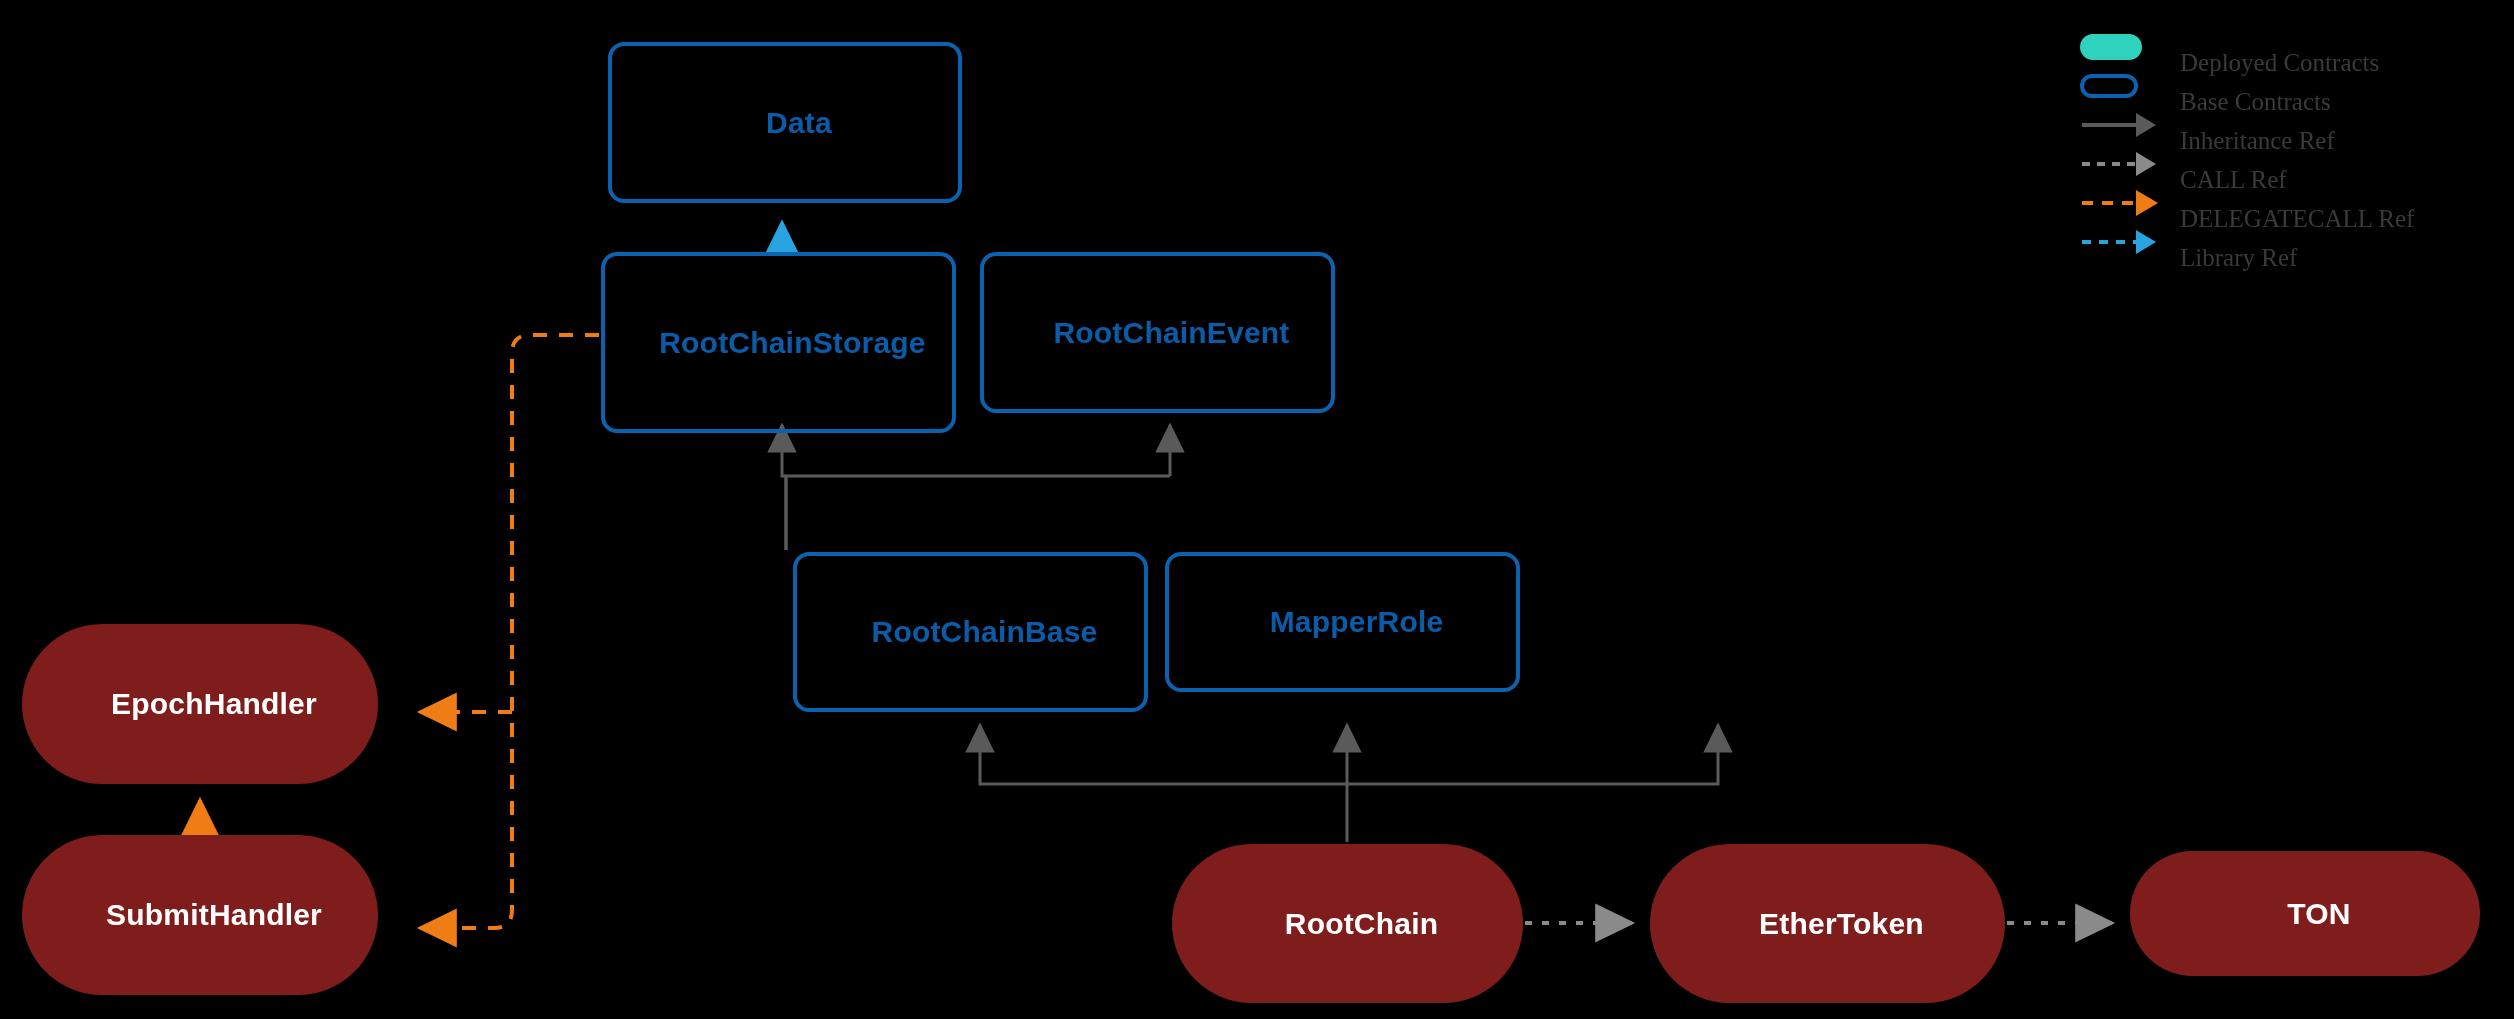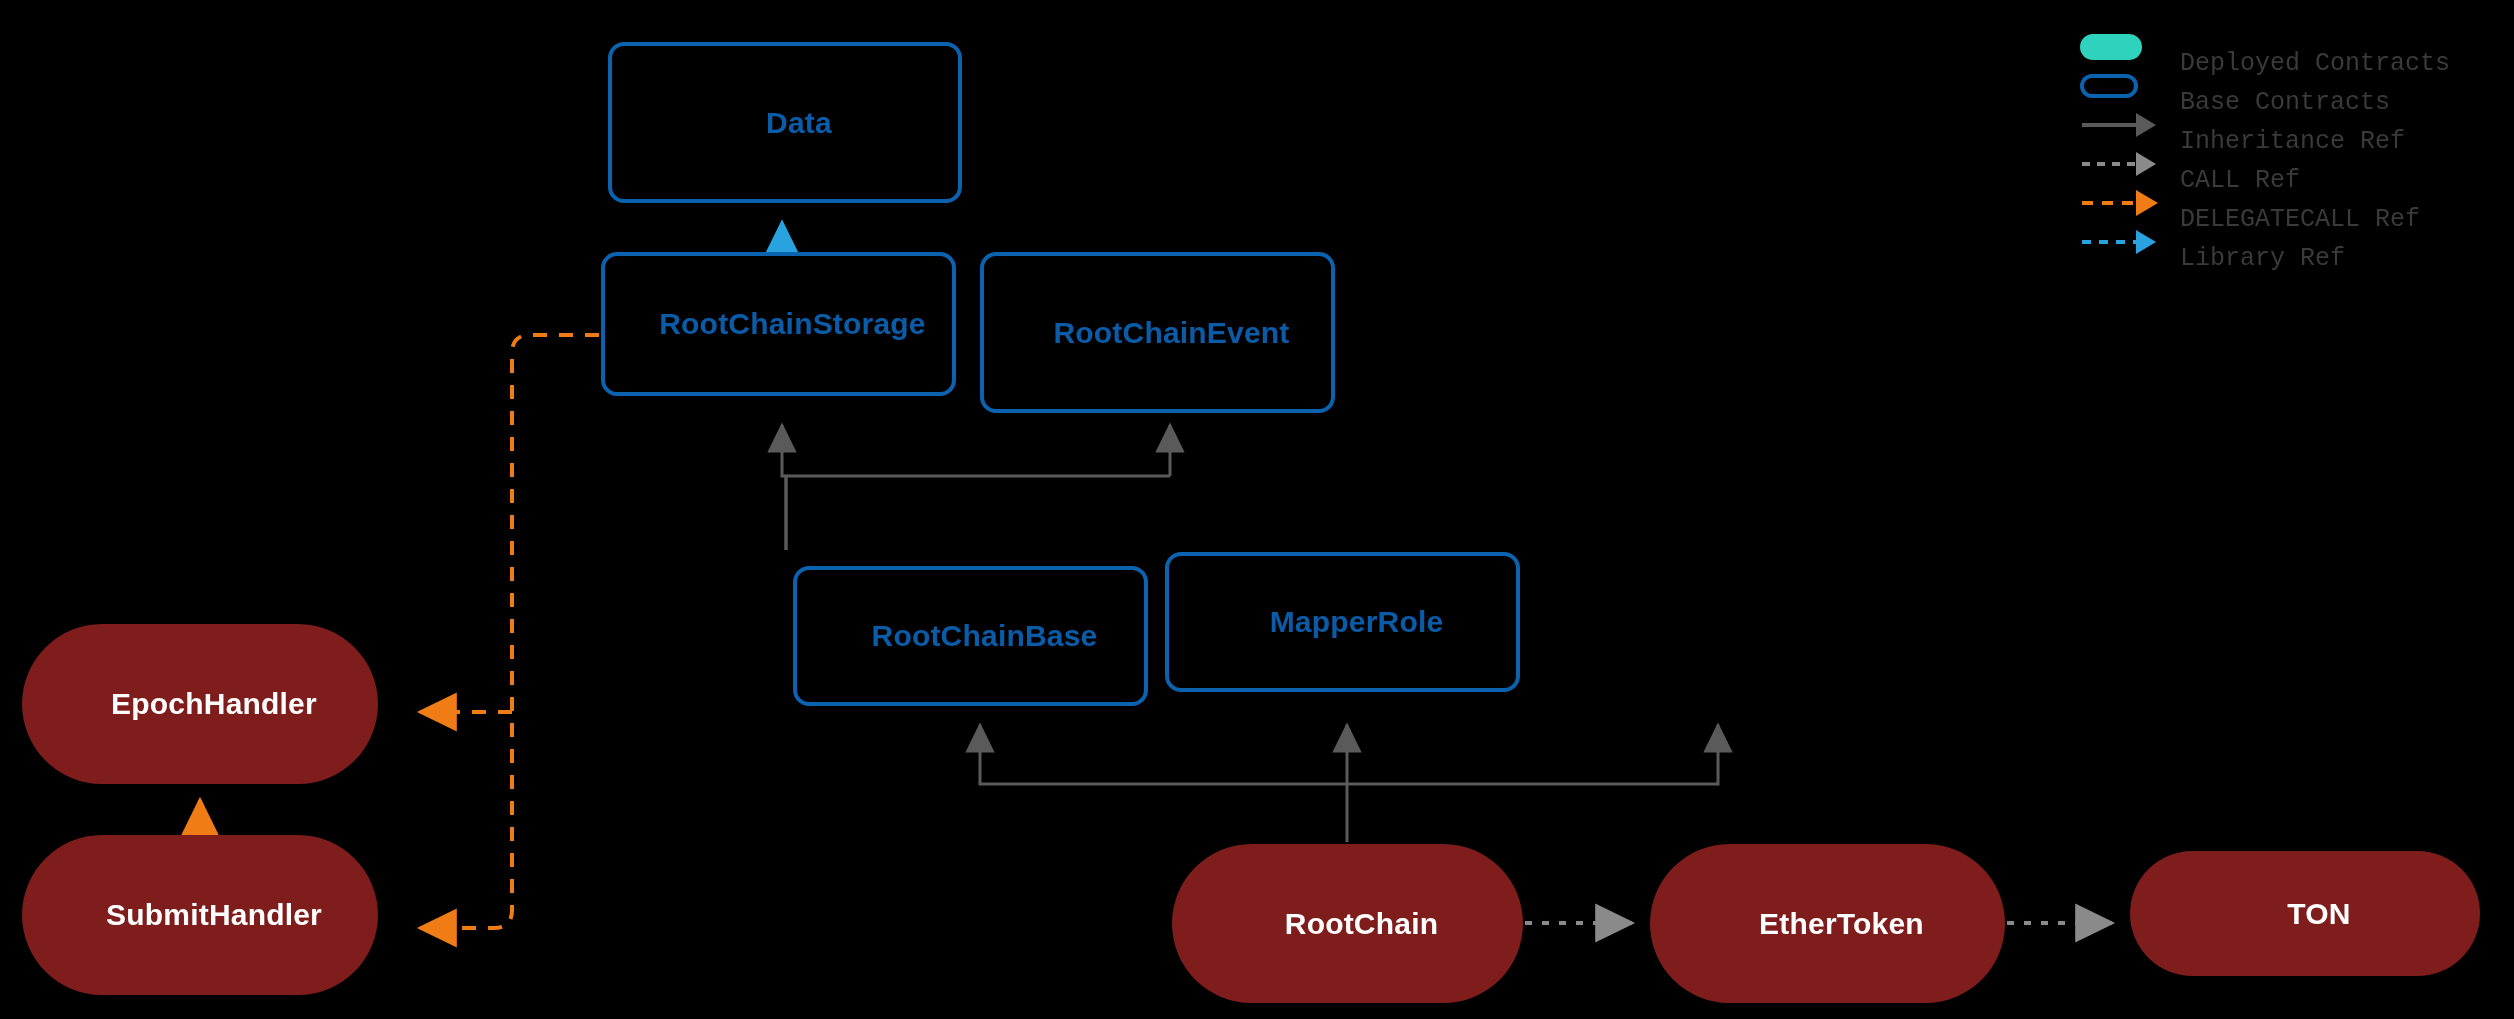--- a/index.html
+++ b/index.html
@@ -73,21 +73,21 @@
     flex: 0 0 86px;
     position: relative;
     display: flex;
     align-items: center;
   }
   .legend-text {
     font-size: 25px;
     color: #3A3A3A;
     white-space: nowrap;
     padding-left: 14px;
-    font-family: Liberation Mono, monospace;
+    font-family: Liberation Serif, serif;
     margin-top: 32px;
   }
   .swatch-filled {
     width: 62px;
     height: 26px;
     border-radius: 13px;
     background: #2FD3BD;
   }
   .swatch-outline {
     width: 58px;
@@ -167,29 +167,29 @@
 
     <g>
       <path d="M 2007,923 L 2112,923" stroke="#8A8A8A" stroke-width="4" stroke-dasharray="7 10" fill="none" marker-end="url(#arrowGrayLight)"></path>
     </g>
   </svg>
 
   <div class="node base" style="left:608px; top:42px; width:354px; height:161px;">
     <span class="node-label">Data</span>
   </div>
 
-  <div class="node base" style="left:601px; top:252px; width:355px; height:144px;">
+  <div class="node base" style="left:601px; top:252px; width:355px; height:181px;">
     <span class="node-label">RootChainStorage</span>
   </div>
 
   <div class="node base" style="left:980px; top:252px; width:355px; height:161px;">
     <span class="node-label">RootChainEvent</span>
   </div>
 
-  <div class="node base" style="left:793px; top:552px; width:355px; height:140px;margin-top:14px;">
+  <div class="node base" style="left:793px; top:552px; width:355px; height:160px;">
     <span class="node-label">RootChainBase</span>
   </div>
 
   <div class="node base" style="left:1165px; top:552px; width:355px; height:140px;">
     <span class="node-label">MapperRole</span>
   </div>
 
 
   <div class="node deployed" style="left:22px; top:624px; width:356px; height:160px;">
     <span class="node-label">EpochHandler</span>

